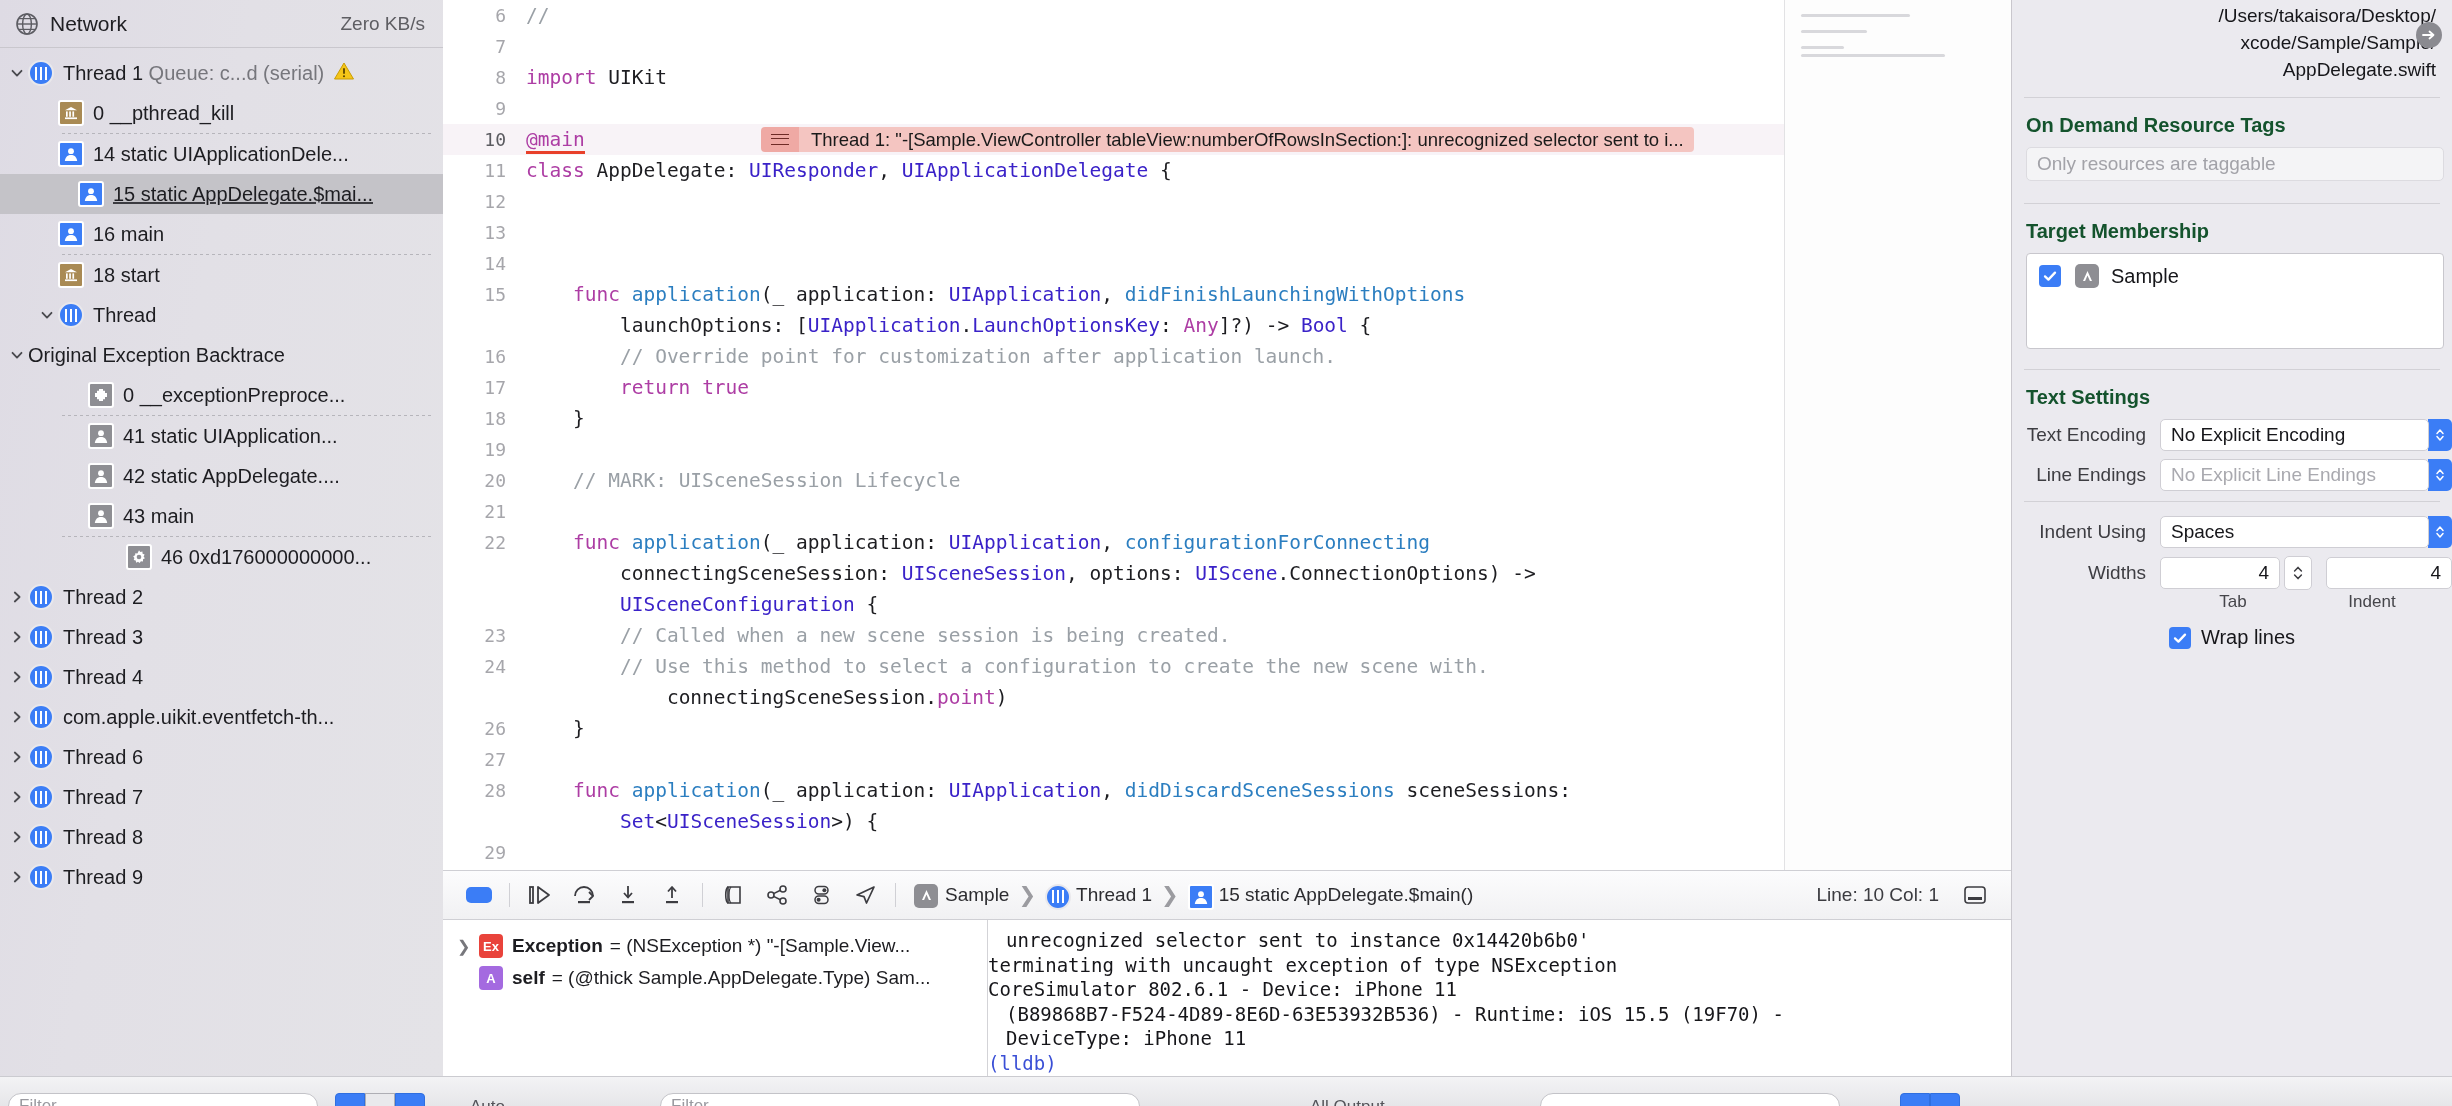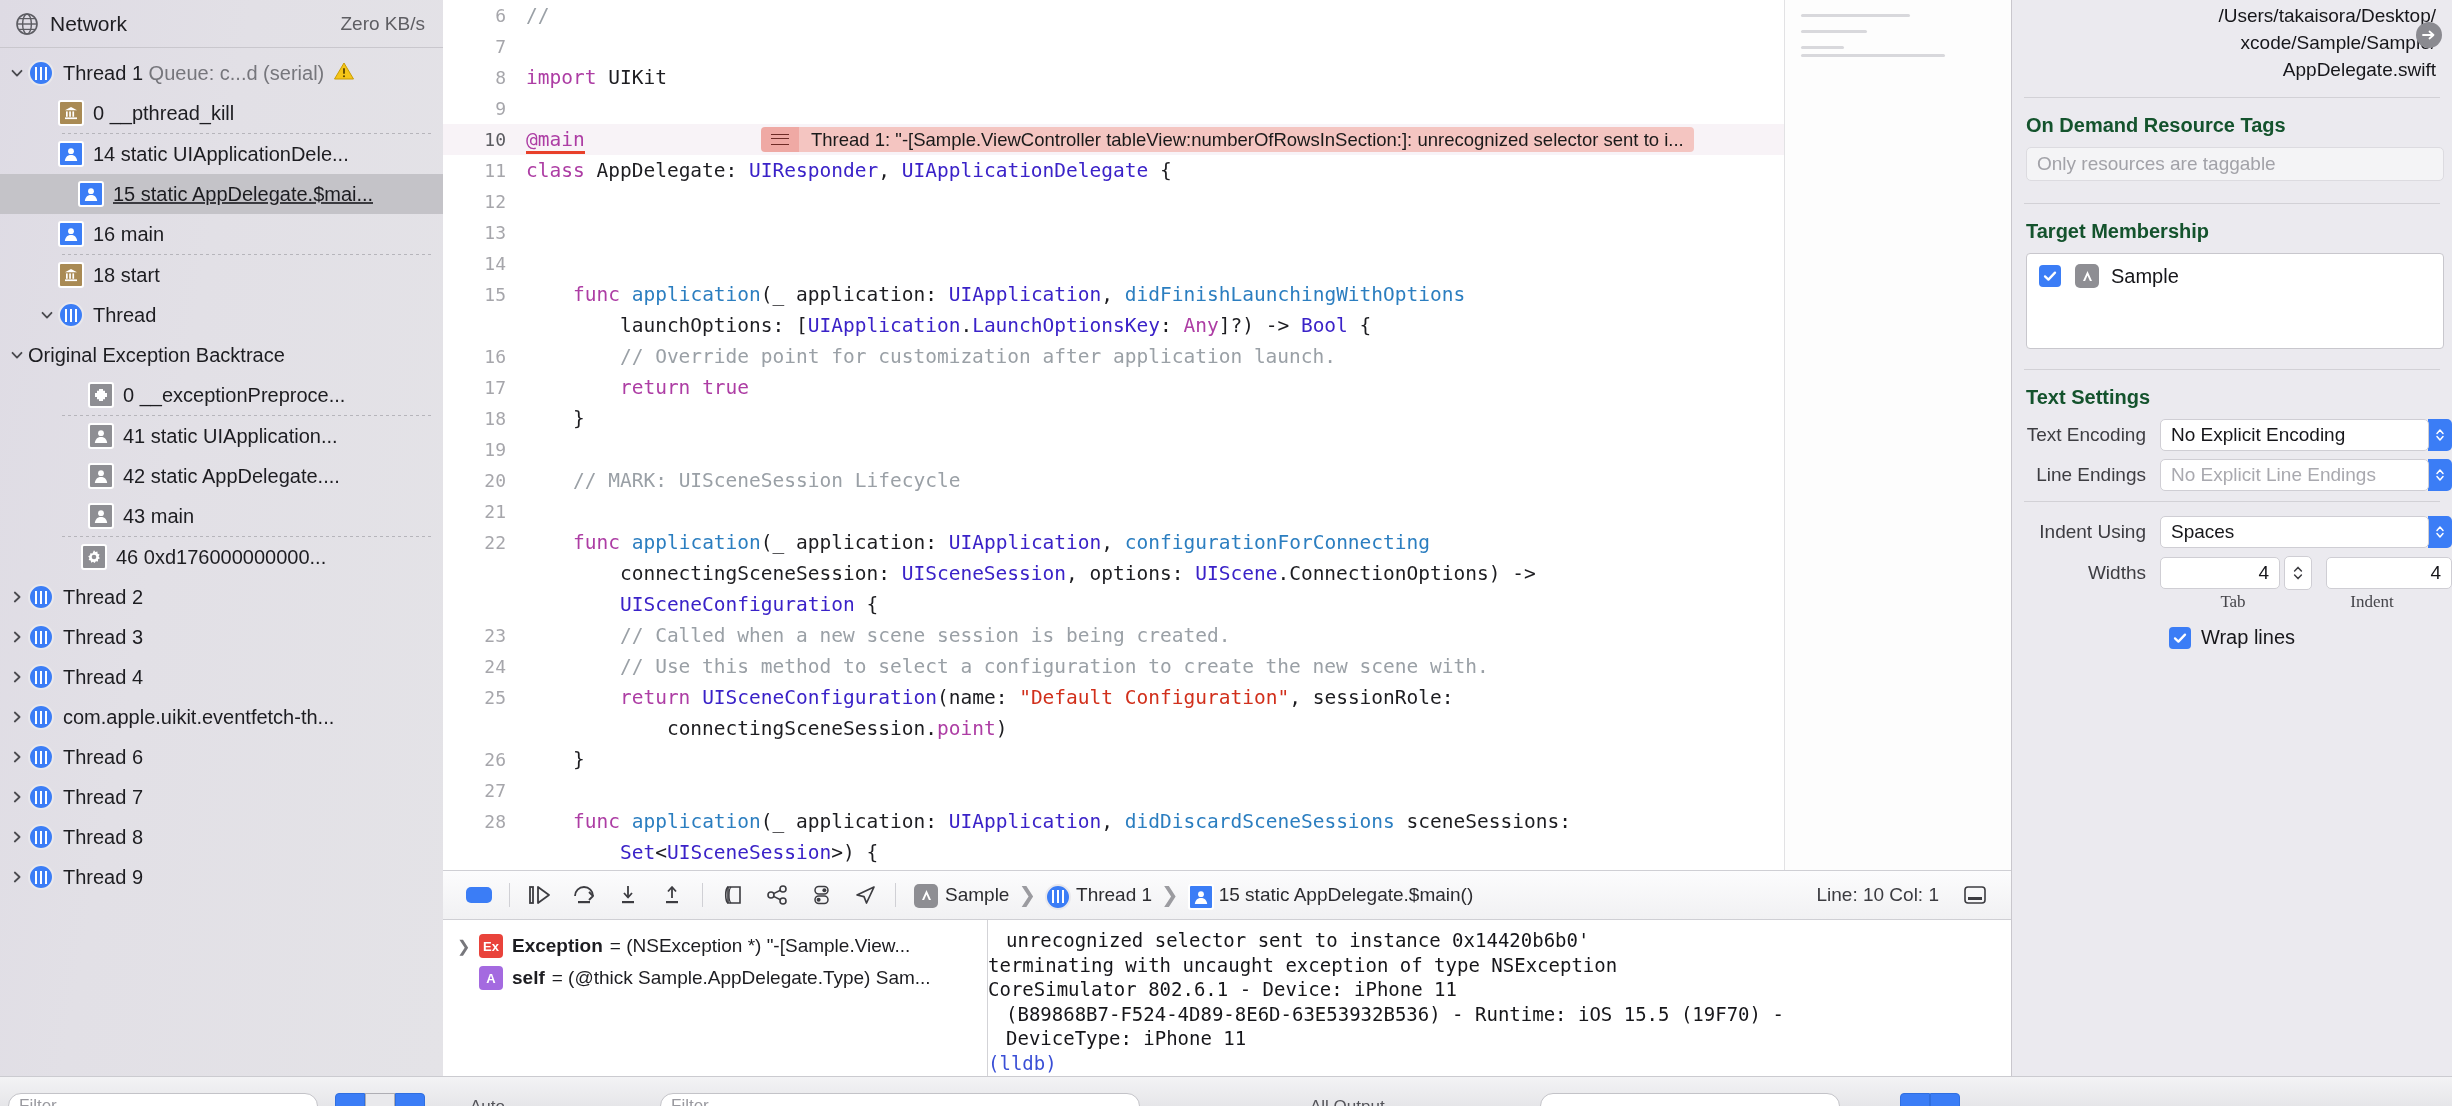--- a/index.html
+++ b/index.html
@@ -204,21 +204,21 @@
     display:flex;flex-direction:column;align-items:center;justify-content:center;margin-left:-1px;
   }
   .numbox{
     height:32px;background:#fff;border:1px solid #cfced4;border-radius:5px;
     display:flex;align-items:center;justify-content:flex-end;padding:0 10px;box-sizing:border-box;
     font-size:19px;color:#16161a;
   }
   .stepper{width:26px;height:32px;border:1px solid #cfced4;border-radius:5px;background:#fff;
     display:flex;flex-direction:column;align-items:center;justify-content:center;margin-left:4px;flex:0 0 26px;}
   .capt{display:flex;margin-top:2px;}
-  .capt span{font-size:17px;color:#45454a;text-align:center;font-family:Liberation Serif, serif;}
+  .capt span{font-size:17px;color:#45454a;text-align:center;}
   .wrapline{display:flex;align-items:center;justify-content:center;margin-top:14px;font-size:20px;color:#16161a;}
   .wrapline .cb{margin-right:10px;}
 </style>
 </head>
 <body>
 
 <div class="app">
 
   <div class="nav">
     <div class="nav-head">
@@ -367,21 +367,21 @@
           <span class="tw"></span>
           <span class="ic"><span class="sq gray">
               <svg width="16" height="16" viewBox="0 0 16 16">
                 <circle cx="8" cy="5.2" r="2.9" fill="#fff"></circle>
                 <path d="M1.8 15 C2.4 10.6 5 9 8 9 C11 9 13.6 10.6 14.2 15 Z" fill="#fff"></path>
               </svg>
             </span></span>
           <span class="lbl"><b>43 main</b></span>
         </div>
         <div class="sep"></div>
-        <div class="row" style="padding-left: 59px;">
+        <div class="row" style="padding-left: 104px;">
           <span class="tw"></span>
           <span class="ic"><span class="sq gray">
               <svg width="16" height="16" viewBox="0 0 16 16">
                 <path d="M8 1.2 L9.3 3 L11.4 2.6 L11.6 4.8 L13.6 5.6 L12.6 7.5 L13.9 9.2 L12 10.3 L12 12.4 L9.9 12.2 L8.6 13.9 L7 12.8 L5.2 13.7 L4.7 11.6 L2.7 11 L3.4 9 L2.2 7.3 L4.1 6.3 L4.3 4.2 L6.4 4.5 Z" fill="#fff"></path>
                 <circle cx="8" cy="8" r="2.3" fill="#8e8e93"></circle>
               </svg>
             </span></span>
           <span class="lbl"><b>46 0xd176000000000...</b></span>
         </div>
         <div class="row" style="padding-left: 6px;">
@@ -508,21 +508,20 @@
         <div class="ln"><span class="gut">17</span><span class="src">        <span class="kw">return</span> <span class="kw">true</span></span></div>
         <div class="ln"><span class="gut">18</span><span class="src">    <span class="pl">}</span></span></div>
         <div class="ln"><span class="gut">19</span><span class="src"></span></div>
         <div class="ln"><span class="gut">20</span><span class="src">    <span class="cm">// MARK: UISceneSession Lifecycle</span></span></div>
         <div class="ln"><span class="gut">21</span><span class="src"></span></div>
         <div class="ln"><span class="gut">22</span><span class="src">    <span class="kw">func</span> <span class="fn">application</span><span class="pl">(</span><span class="pl">_</span> <span class="pl">application: </span><span class="ty">UIApplication</span><span class="pl">, </span><span class="fn">configurationForConnecting</span></span></div>
         <div class="ln"><span class="gut"></span><span class="src">        <span class="pl">connectingSceneSession: </span><span class="ty">UISceneSession</span><span class="pl">, </span><span class="pl">options: </span><span class="ty">UIScene</span><span class="pl">.ConnectionOptions) -&gt;</span></span></div>
         <div class="ln"><span class="gut"></span><span class="src">        <span class="ty">UISceneConfiguration</span><span class="pl"> {</span></span></div>
         <div class="ln"><span class="gut">23</span><span class="src">        <span class="cm">// Called when a new scene session is being created.</span></span></div>
         <div class="ln"><span class="gut">24</span><span class="src">        <span class="cm">// Use this method to select a configuration to create the new scene with.</span></span></div>
-        <div class="ln"><span class="gut">25</span><span class="src">        <span class="kw">return</span> <span class="ty">UISceneConfiguration</span><span class="pl">(</span><span class="pl">name: </span><span class="st">"Default Configuration"</span><span class="pl">, </span><span class="pl">sessionRole</span><span class="pl">:</span></span></div>
         <div class="ln"><span class="gut"></span><span class="src">            <span class="pl">connectingSceneSession.</span><span class="kw">point</span><span class="pl">)</span></span></div>
         <div class="ln"><span class="gut">26</span><span class="src">    <span class="pl">}</span></span></div>
         <div class="ln"><span class="gut">27</span><span class="src"></span></div>
         <div class="ln"><span class="gut">28</span><span class="src">    <span class="kw">func</span> <span class="fn">application</span><span class="pl">(</span><span class="pl">_</span> <span class="pl">application: </span><span class="ty">UIApplication</span><span class="pl">, </span><span class="fn">didDiscardSceneSessions</span><span class="pl"> sceneSessions:</span></span></div>
         <div class="ln"><span class="gut"></span><span class="src">        <span class="ty">Set</span><span class="pl">&lt;</span><span class="ty">UISceneSession</span><span class="pl">&gt;) {</span></span></div>
         <div class="ln"><span class="gut">29</span><span class="src">        </span></div>
       </div>
     <div class="minimap">
       <div class="mm-l" style="width:56%"></div>
       <div class="mm-l" style="width:0%"></div>

